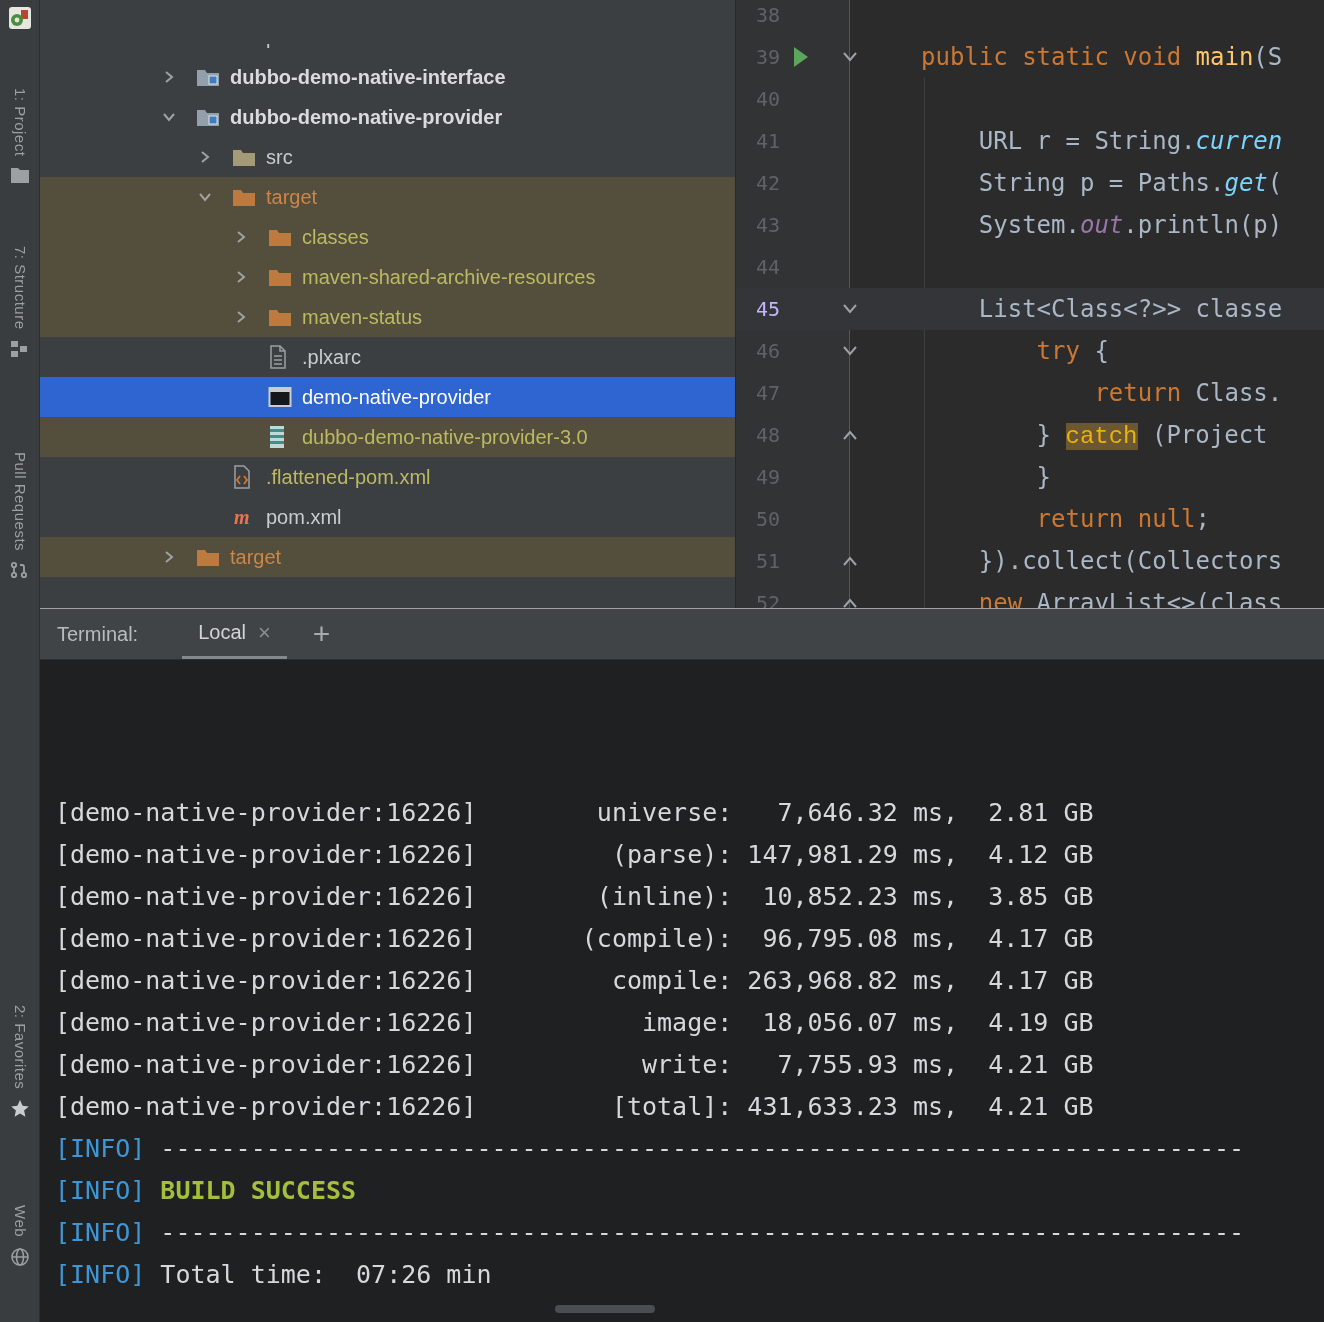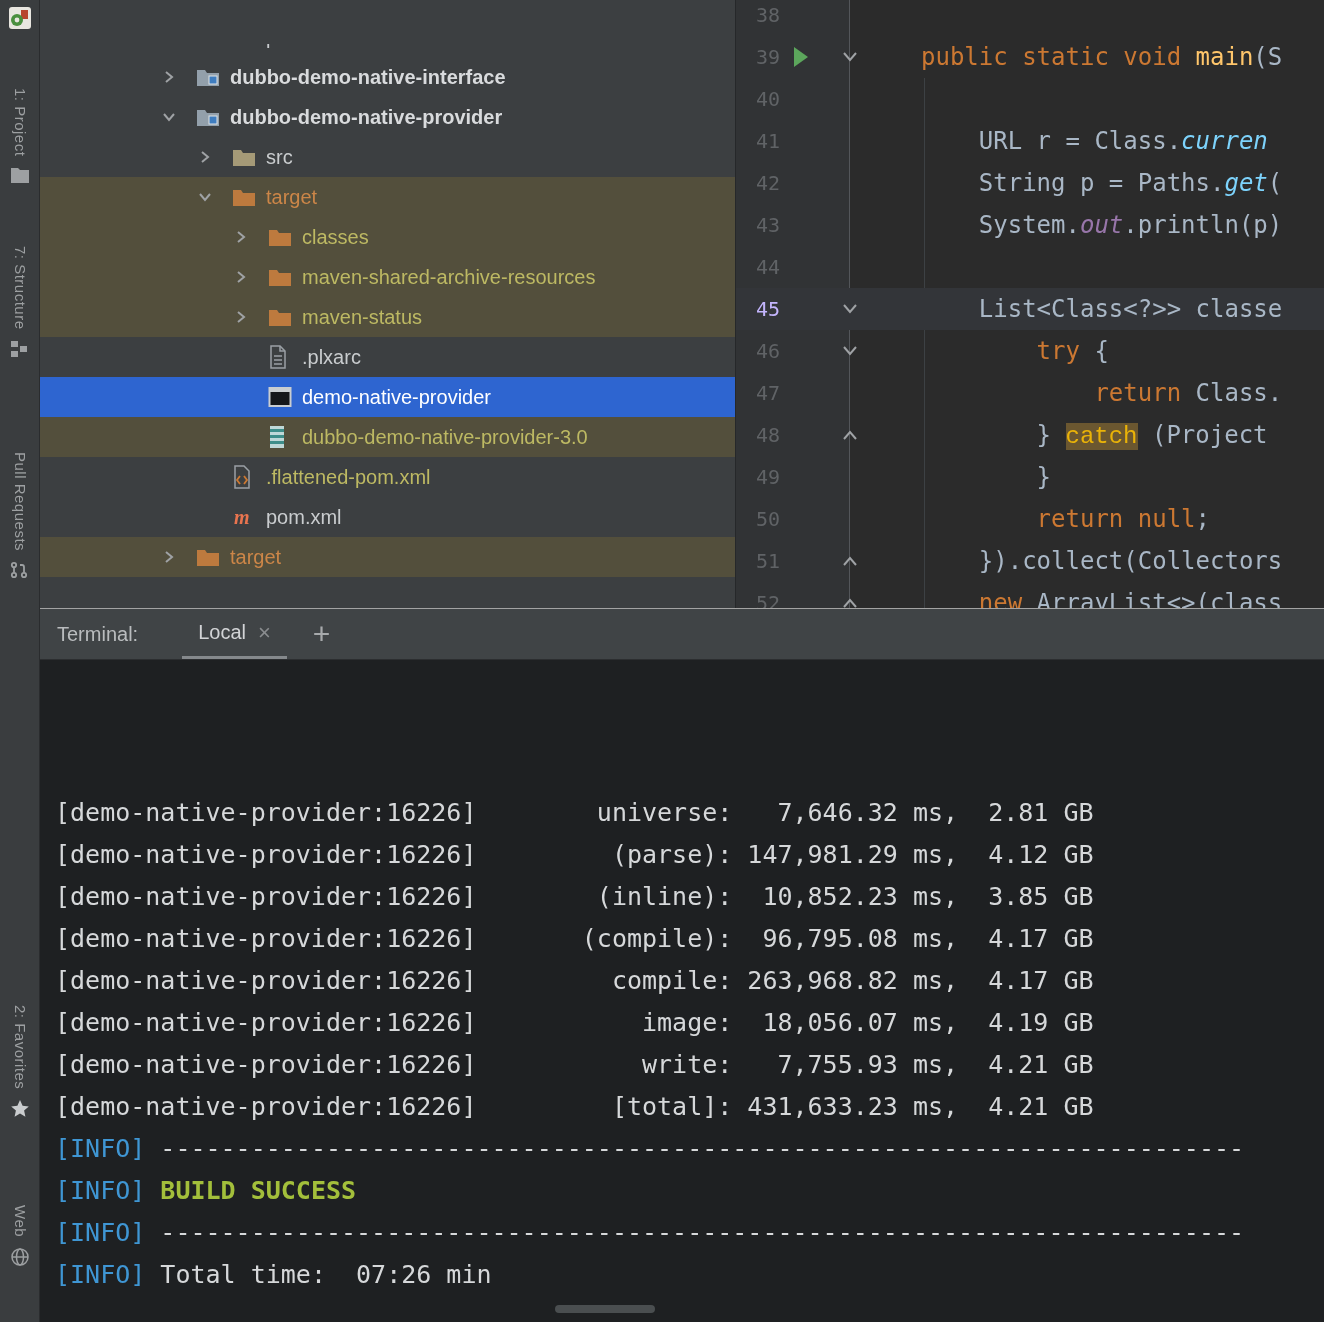--- a/index.html
+++ b/index.html
@@ -317,21 +317,21 @@
               <polyline points="3,3 9,10 15,3" fill="none" stroke="#9fa2a5" stroke-width="2"></polyline>
             </svg></span>
           <span class="code"><span class="tk-kw">public static void </span><span class="tk-fn">main</span><span class="tk-pl">(S</span></span>
         </div>
         <div class="ed-line">
           <span class="ln">40</span>
           <span class="code"></span>
         </div>
         <div class="ed-line">
           <span class="ln">41</span>
-          <span class="code"><span class="tk-pl">    URL r = Class.</span><span class="tk-sfn">curren</span></span>
+          <span class="code"><span class="tk-pl">    URL r = String.</span><span class="tk-sfn">curren</span></span>
         </div>
         <div class="ed-line">
           <span class="ln">42</span>
           <span class="code"><span class="tk-pl">    String p = Paths.</span><span class="tk-sfn">get</span><span class="tk-pl">(</span></span>
         </div>
         <div class="ed-line">
           <span class="ln">43</span>
           <span class="code"><span class="tk-pl">    System.</span><span class="tk-fld">out</span><span class="tk-pl">.println(p)</span></span>
         </div>
         <div class="ed-line">

